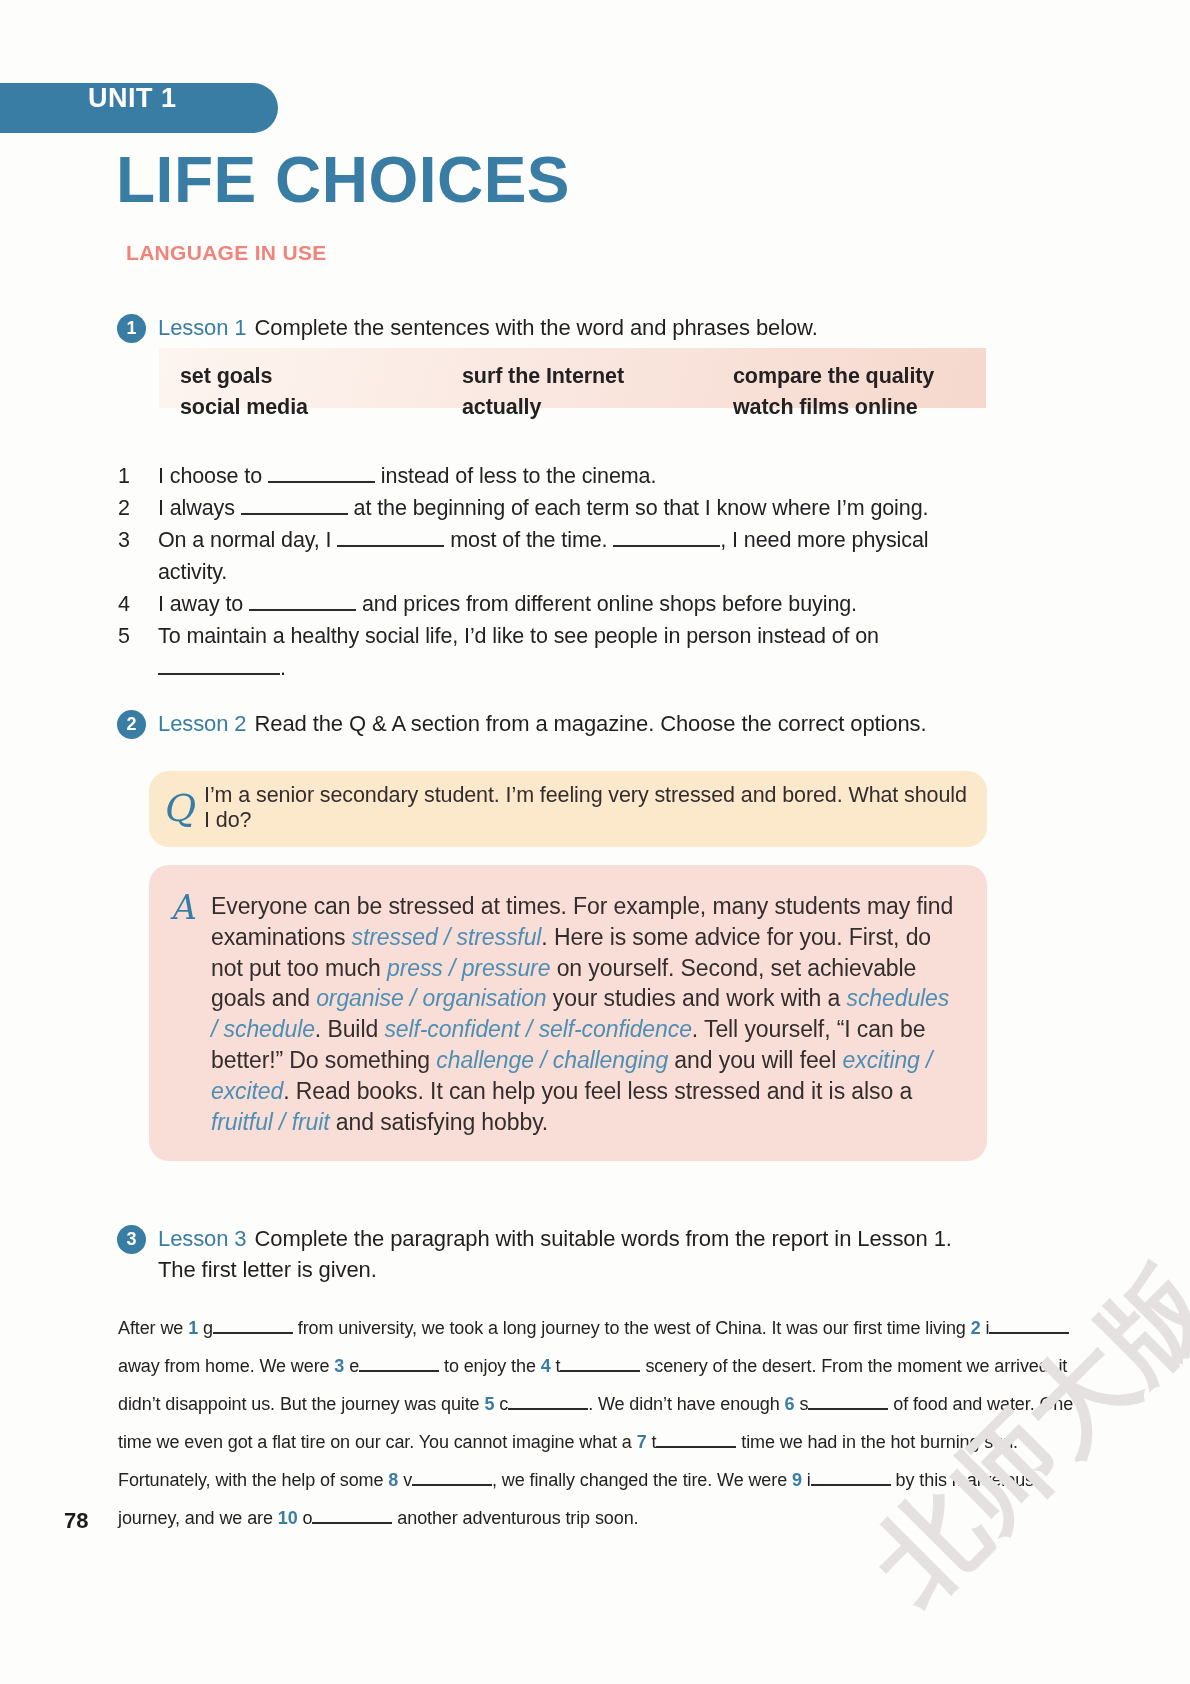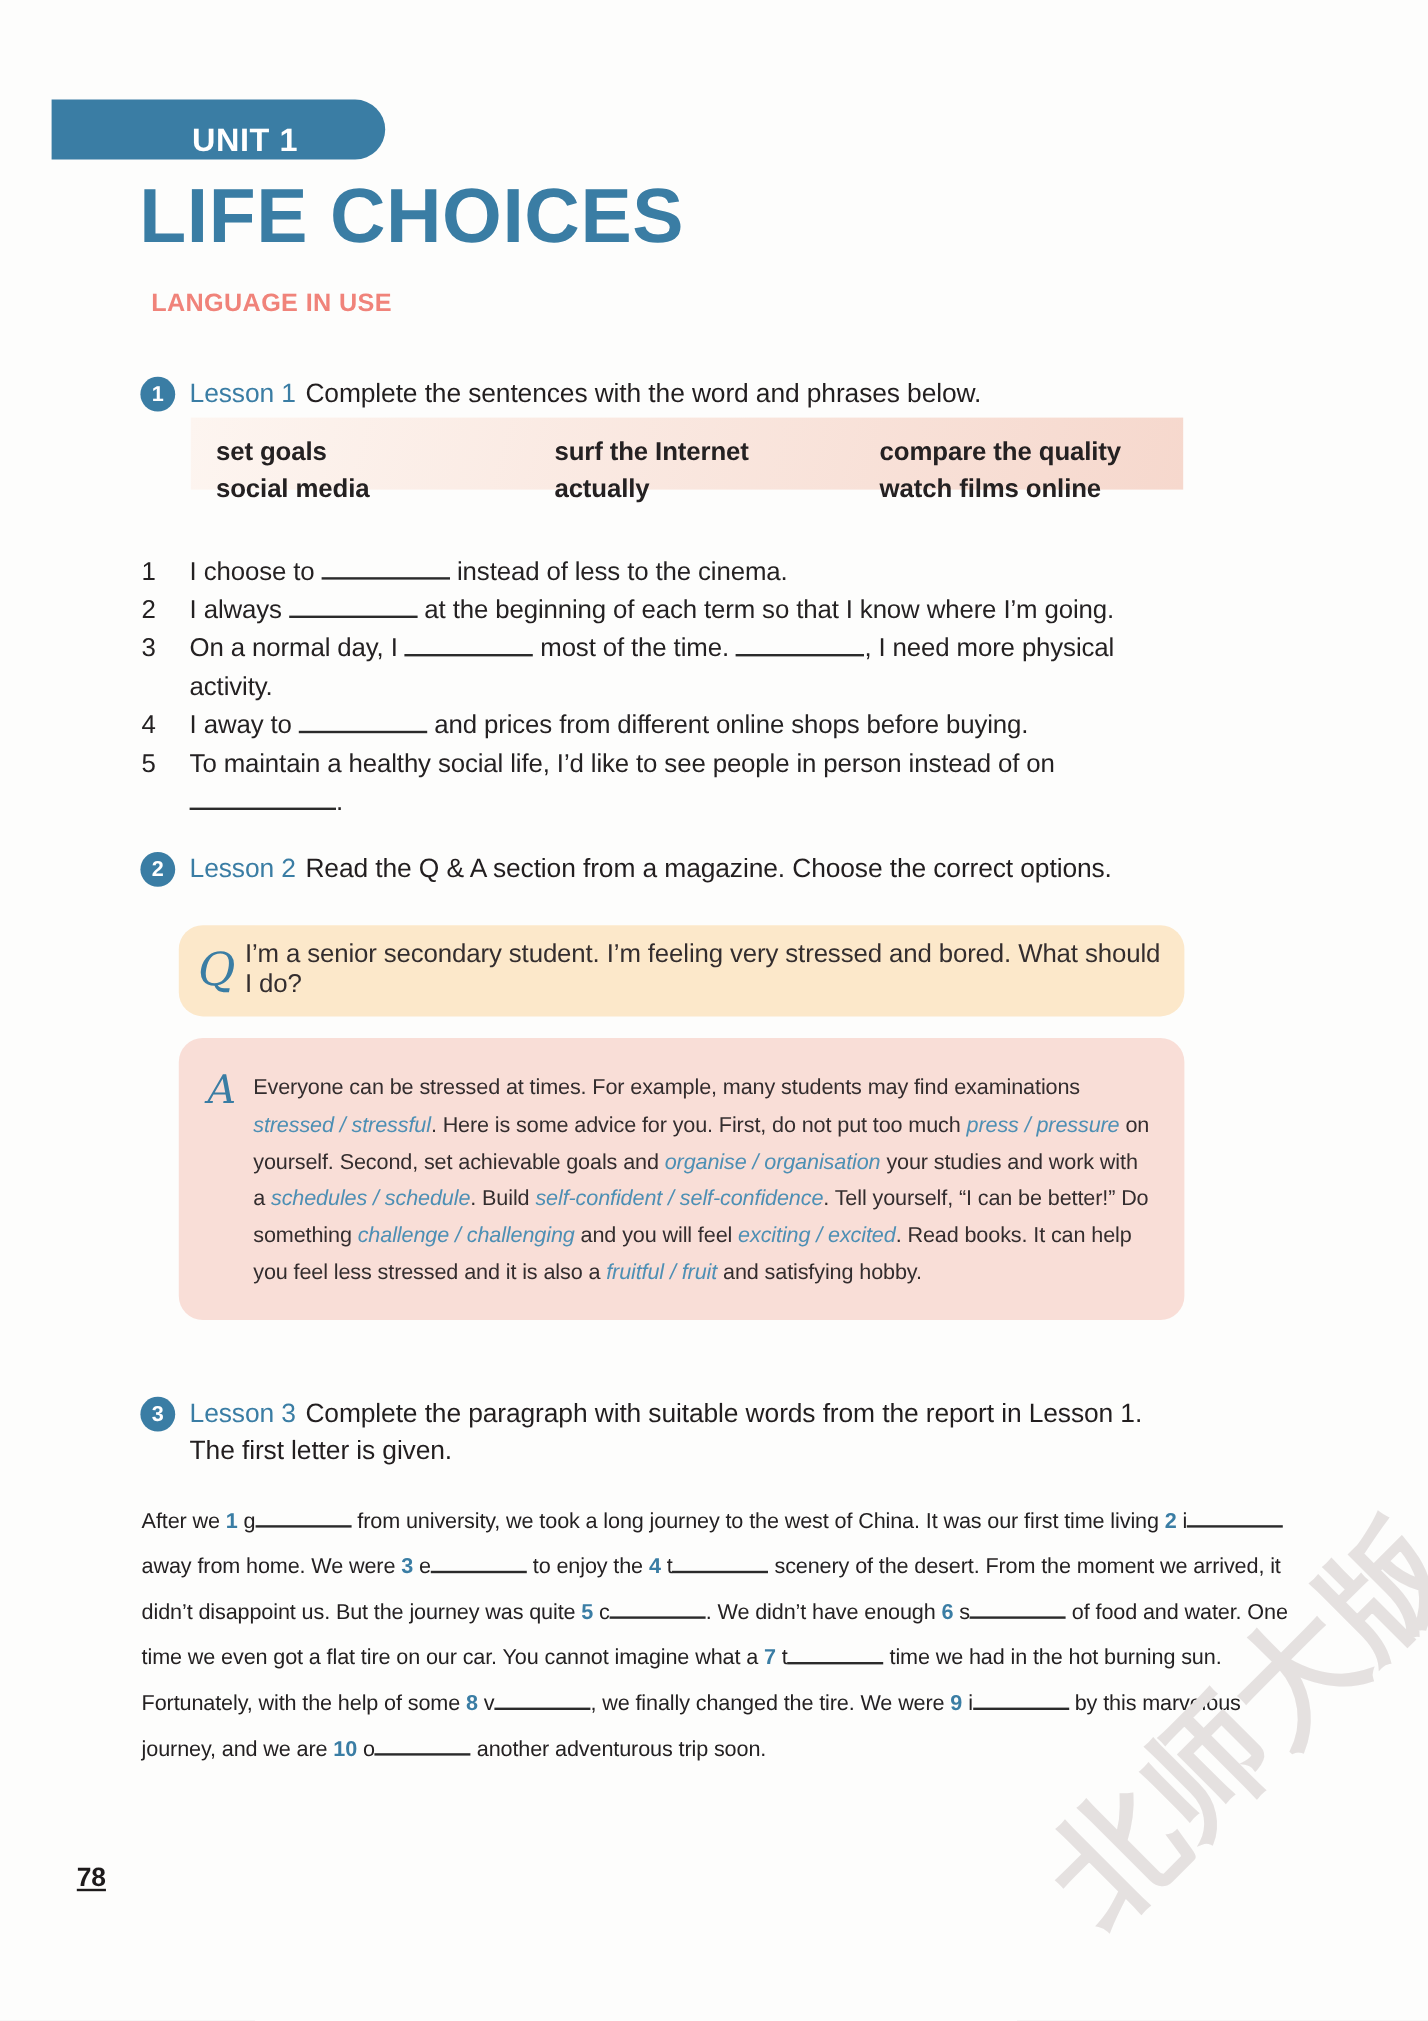--- a/index.html
+++ b/index.html
@@ -12,21 +12,21 @@
   }
   .watermark {
     position:absolute; left:845px; top:1535px;
     font-size:104px; font-weight:bold; color:var(--watermark_gray,#e5e1e0);
     transform:rotate(-45deg); transform-origin:0 0; white-space:nowrap;
     letter-spacing:2px; user-select:none;
   }
   .unit-badge {
     margin-top:83px; width:278px; height:50px;
     background:var(--accent_blue,#3a7da4); border-radius:0 26px 26px 0;
-    display:flex; align-items:flex-end; padding-left:117px;margin-left:43px;
+    display:flex; align-items:flex-start; padding-left:88px;
   }
   .unit-badge span { color:#fff; font-weight:bold; font-size:27px; letter-spacing:0.5px; }
   .title {
     margin:10px 0 0 116px; font-size:64px; font-weight:bold;
     color:var(--accent_blue,#3a7da4); letter-spacing:0.5px;
   }
   .section-label {
     margin:24px 0 0 126px; font-size:21px; font-weight:bold;
     color:var(--salmon,#f0837a); letter-spacing:0.3px;
   }
@@ -64,27 +64,27 @@
     padding:12px 20px 14px 16px; display:flex; align-items:center;
   }
   .qa-letter {
     font-family:"DejaVu Serif","Liberation Serif",serif; font-style:italic;
     color:var(--accent_blue,#3a7da4); line-height:1;
   }
   .q-letter { font-size:38px; margin-right:8px; flex:none; }
   .q-text { font-size:21.5px; }
   .a-box { margin-top:18px; background:var(--a_box_bg,#f9ded7); padding:26px 28px 24px 24px; }
   .a-letter { position:absolute; left:24px; top:26px; font-size:33px; }
-  .a-text { margin-left:38px; font-size:18px; line-height:30.8px; }
+  .a-text { margin-left:38px; font-size:23px; line-height:30.8px; }
   .choice { color:var(--choice_blue,#4d8fb4); font-style:italic; }
   .num { color:var(--accent_blue,#3a7da4); font-weight:bold; }
   .l3-header { margin-top:62px; width:920px; }
   .para { margin:24px 0 0 118px; width:958px; font-size:18px; line-height:38px; }
   .para .blank { width:80px; }
-  .page-number { position:absolute; left:64px; top:1552px; font-size:22px; font-weight:bold; color:#1d1a1b;text-decoration:underline; }
+  .page-number { position:absolute; left:64px; top:1508px; font-size:22px; font-weight:bold; color:#1d1a1b; }
 </style>
 </head>
 <body>
 
 <div class="page">
 
   <div class="watermark">北师大版</div>
 
   <div class="unit-badge">
     <span>UNIT 1</span>

